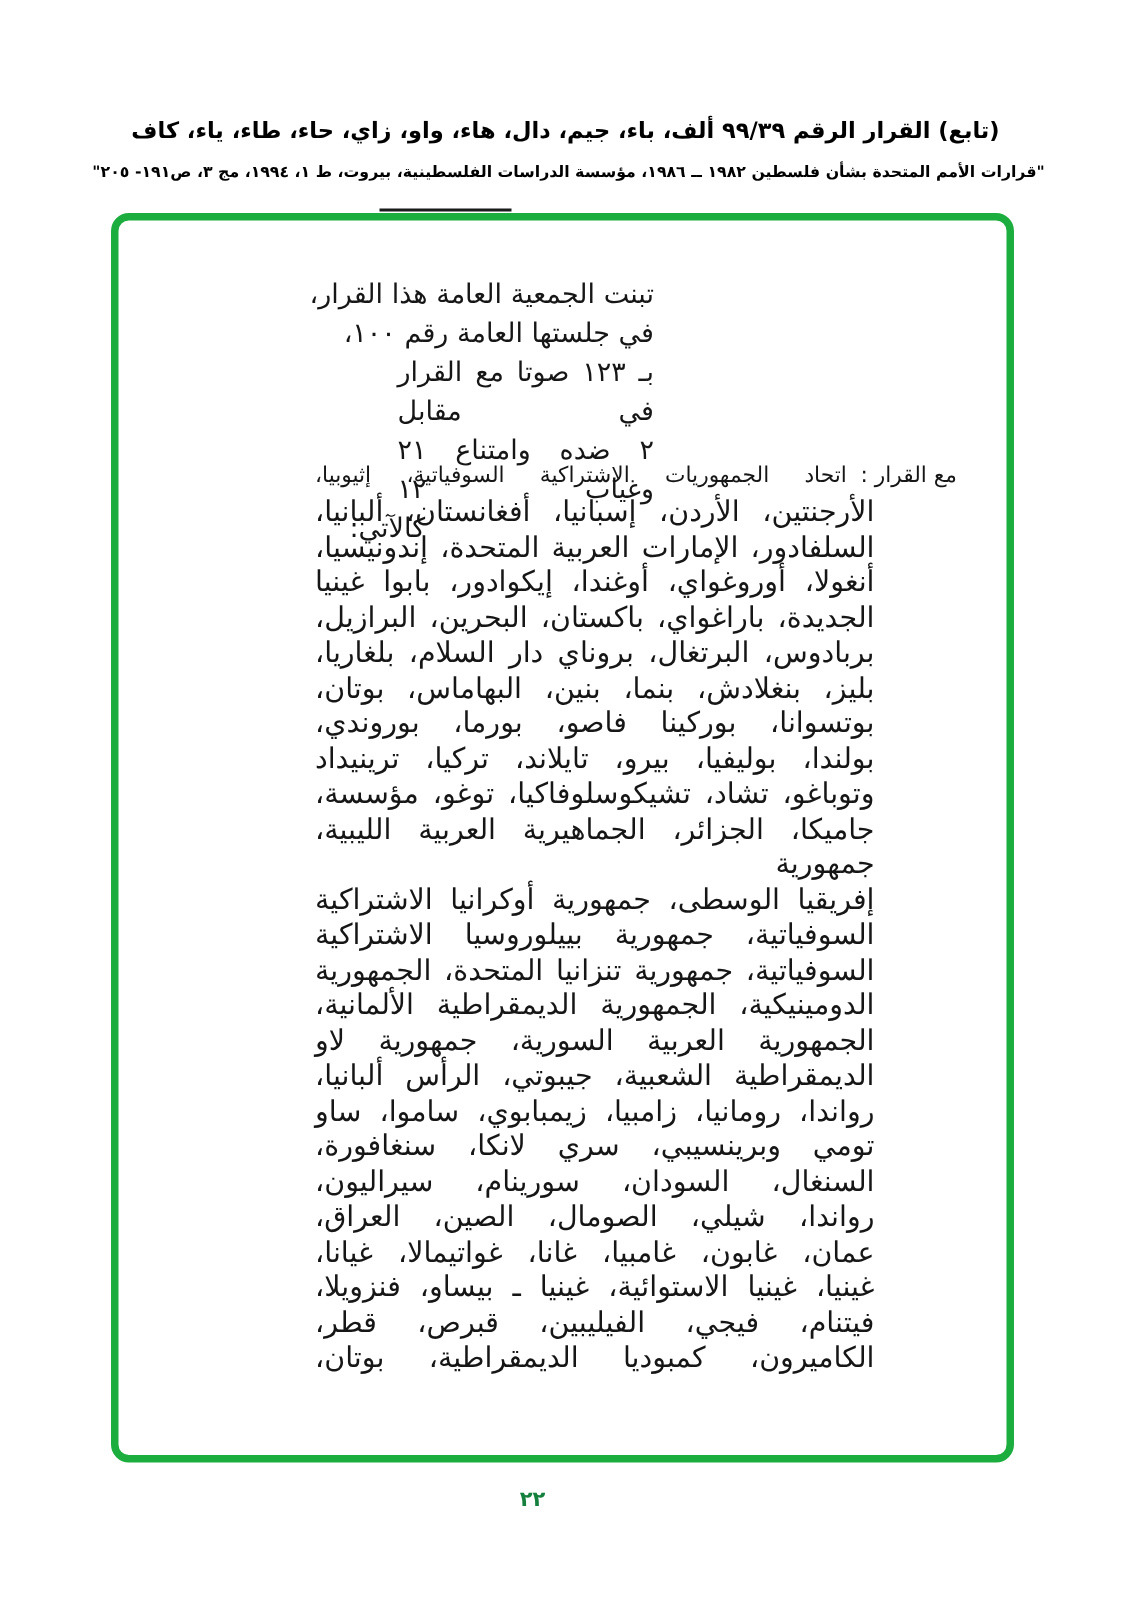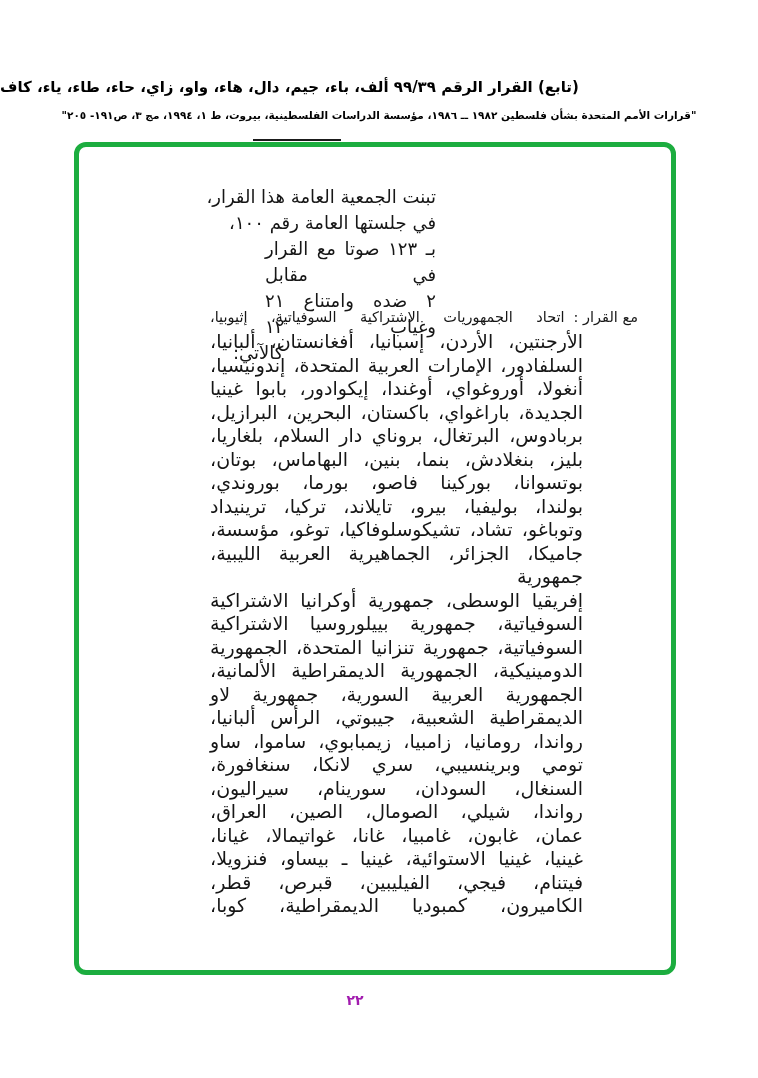--- a/index.html
+++ b/index.html
@@ -7,21 +7,21 @@
   html, body { margin: 0; padding: 0; background: #ffffff; }
   body {
     width: 758px; height: 1078px;
     font-family: "DejaVu Sans", sans-serif;
     color: var(--ink);
   }
   .page { position: relative; width: 758px; height: 1078px; background: #fff; overflow: hidden; }
 
   .hdr1 {
     position: absolute; top: 78px; left: 0; right: 4px;
-    direction: rtl; text-align: left;
+    direction: rtl; text-align: center;
     font-size: 15px; font-weight: bold; color: #000;
     letter-spacing: 0.2px;
   }
   .hdr2 {
     position: absolute; top: 109px; left: 0; right: 0;
     direction: rtl; text-align: center;
     font-size: 10.5px; font-weight: bold; color: #000;
   }
   .hdr-rule {
     position: absolute; top: 139px; left: 253px;
@@ -55,21 +55,21 @@
 
   .vote-body {
     position: absolute; top: 330px; left: 210px; width: 373px;
     direction: rtl; font-size: 19px; line-height: 23.5px; color: var(--ink);
   }
   .vote-row { text-align: justify; text-align-last: justify; min-height: 23.5px; }
 
   .page-number {
     position: absolute; top: 992px; left: 0; right: 48px;
     direction: rtl; text-align: center;
-    font-size: 14px; font-weight: bold; color: #a21caf;
+    font-size: 14px; font-weight: bold; color: #15803d;
     letter-spacing: 7px;
   }
 </style>
 </head>
 <body>
 
 <div class="page">
 
   <div class="hdr1">(تابع) القرار الرقم ٩٩/٣٩ ألف، باء، جيم، دال، هاء، واو، زاي، حاء، طاء، ياء، كاف</div>
 
@@ -109,18 +109,18 @@
       <div class="vote-row">الدومينيكية، الجمهورية الديمقراطية الألمانية،</div>
       <div class="vote-row">الجمهورية العربية السورية، جمهورية لاو</div>
       <div class="vote-row">الديمقراطية الشعبية، جيبوتي، الرأس ألبانيا،</div>
       <div class="vote-row">رواندا، رومانيا، زامبيا، زيمبابوي، ساموا، ساو</div>
       <div class="vote-row">تومي وبرينسيبي، سري لانكا، سنغافورة،</div>
       <div class="vote-row">السنغال، السودان، سورينام، سيراليون،</div>
       <div class="vote-row">رواندا، شيلي، الصومال، الصين، العراق،</div>
       <div class="vote-row">عمان، غابون، غامبيا، غانا، غواتيمالا، غيانا،</div>
       <div class="vote-row">غينيا، غينيا الاستوائية، غينيا ـ بيساو، فنزويلا،</div>
       <div class="vote-row">فيتنام، فيجي، الفيليبين، قبرص، قطر،</div>
-      <div class="vote-row">الكاميرون، كمبوديا الديمقراطية، كوبا،</div>
+      <div class="vote-row">الكاميرون، كمبوديا الديمقراطية، بوتان،</div>
     </div>
 
   <div class="page-number">٢٢</div>
 
 </div>
 
 </body></html>

